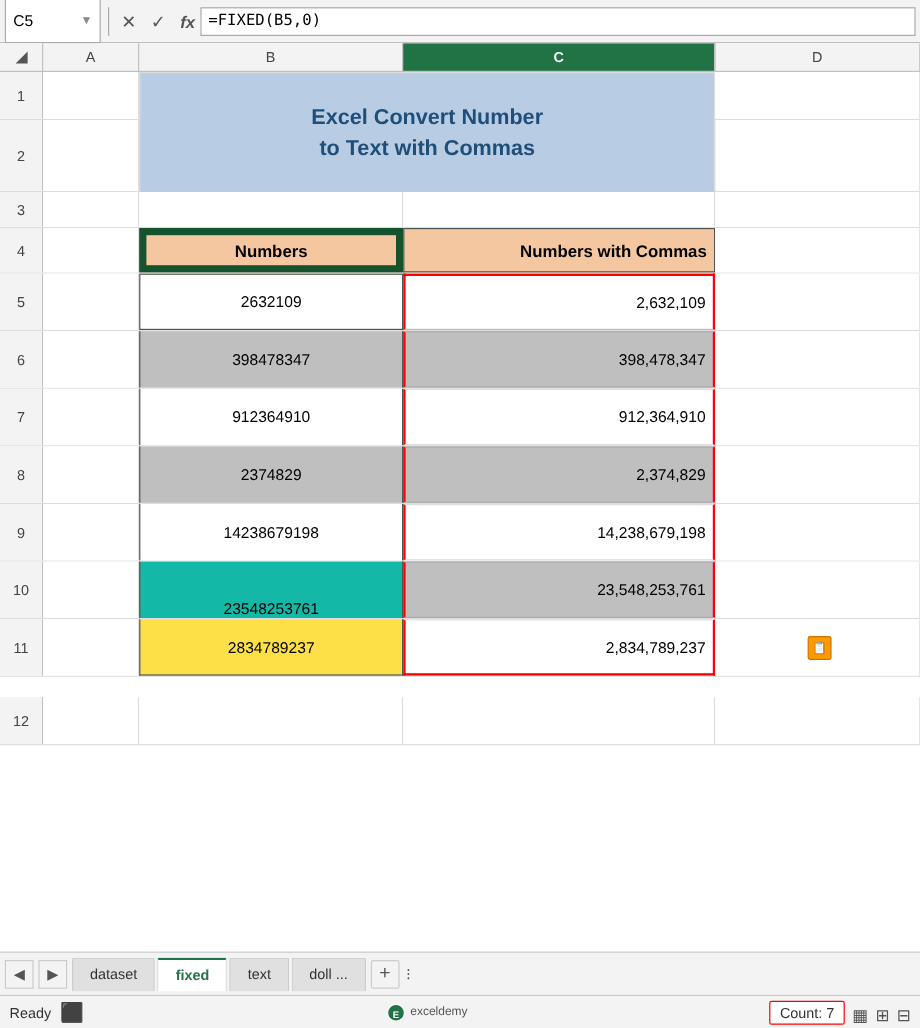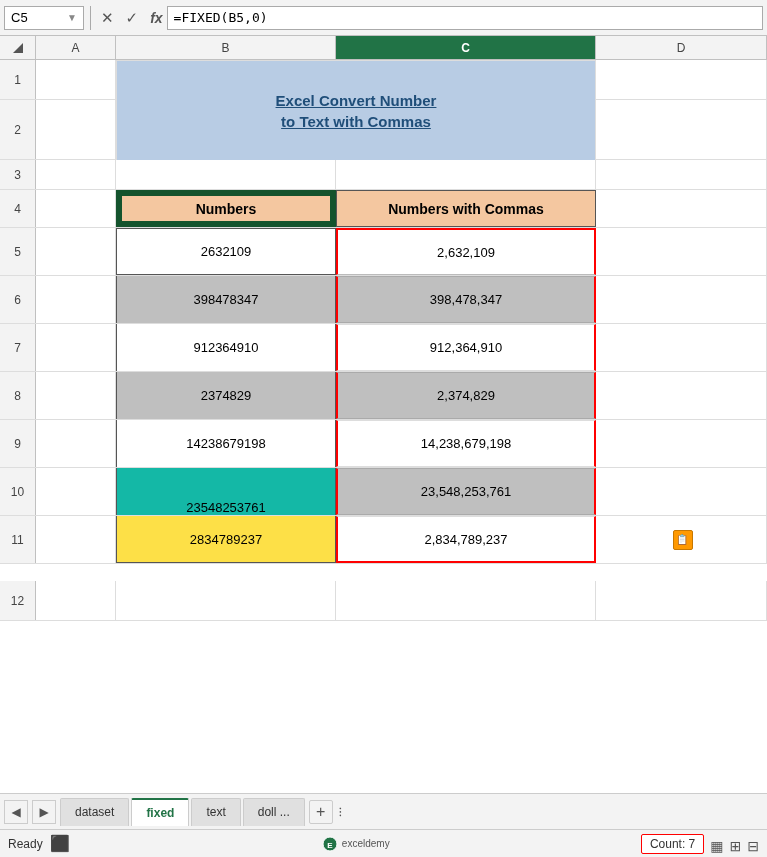--- a/index.html
+++ b/index.html
@@ -10,21 +10,21 @@
       display: flex;
       align-items: center;
       height: 36px;
       background: #f3f3f3;
       border-bottom: 1px solid #c0c0c0;
       padding: 0 4px;
       gap: 4px;
     }
     .cell-ref-box {
       width: 80px;
-      height: 24px;
+      height: 37px;
       border: 1px solid #aaa;
       background: #fff;
       display: flex;
       align-items: center;
       padding: 0 6px;
       font-size: 13px;
     }
     .formula-bar-divider {
       width: 1px;
       height: 24px;
@@ -121,21 +121,21 @@
       display: flex;
       align-items: center;
       justify-content: center;
       font-size: 13px;
       border-right: 1px solid #ddd;
       padding: 0 6px;
       background: #fff;
     }
     .cell-a { width: 80px; min-width: 80px; }
     .cell-b { width: 220px; min-width: 220px; }
-    .cell-c { width: 260px; min-width: 260px; }
+    .cell-c { width: 260px; min-width: 260px; justify-content: flex-end; }
     .cell-d { flex: 1; }
 
     
     .row-1 { height: 40px; }
     .row-2 { height: 60px; }
     .row-3 { height: 30px; }
     .row-4 { height: 38px; }
     .row-5, .row-6, .row-7, .row-8, .row-9, .row-10, .row-11 { height: 48px; }
     .row-12 { height: 40px; margin-top: 17px; }
 
@@ -325,21 +325,21 @@
         </div>
       <div class="col-header col-d">
           <span>D</span>
         </div>
     </div>
 
     <div class="row row-1" style="position: relative; overflow: visible;">
       <div class="row-num">1</div>
       <div class="cell cell-a"></div>
       <div class="cell title-cell" style="height:100px; align-items:center; border:1px solid #ddd; border-bottom: none;">
-        <div style="text-align:center; font-size:15px; font-weight:bold; color:#1f4e79; line-height:1.4;text-decoration:underline;">
+        <div style="text-align:center; font-size:18px; font-weight:bold; color:#1f4e79; line-height:1.4;">
           <span>Excel Convert Number</span><br>
           <span>to Text with Commas</span>
         </div>
       </div>
       <div class="cell cell-d"></div>
     </div>
 
     <div class="row row-2" style="height:60px;">
       <div class="row-num">2</div>
       <div class="cell cell-a"></div>

